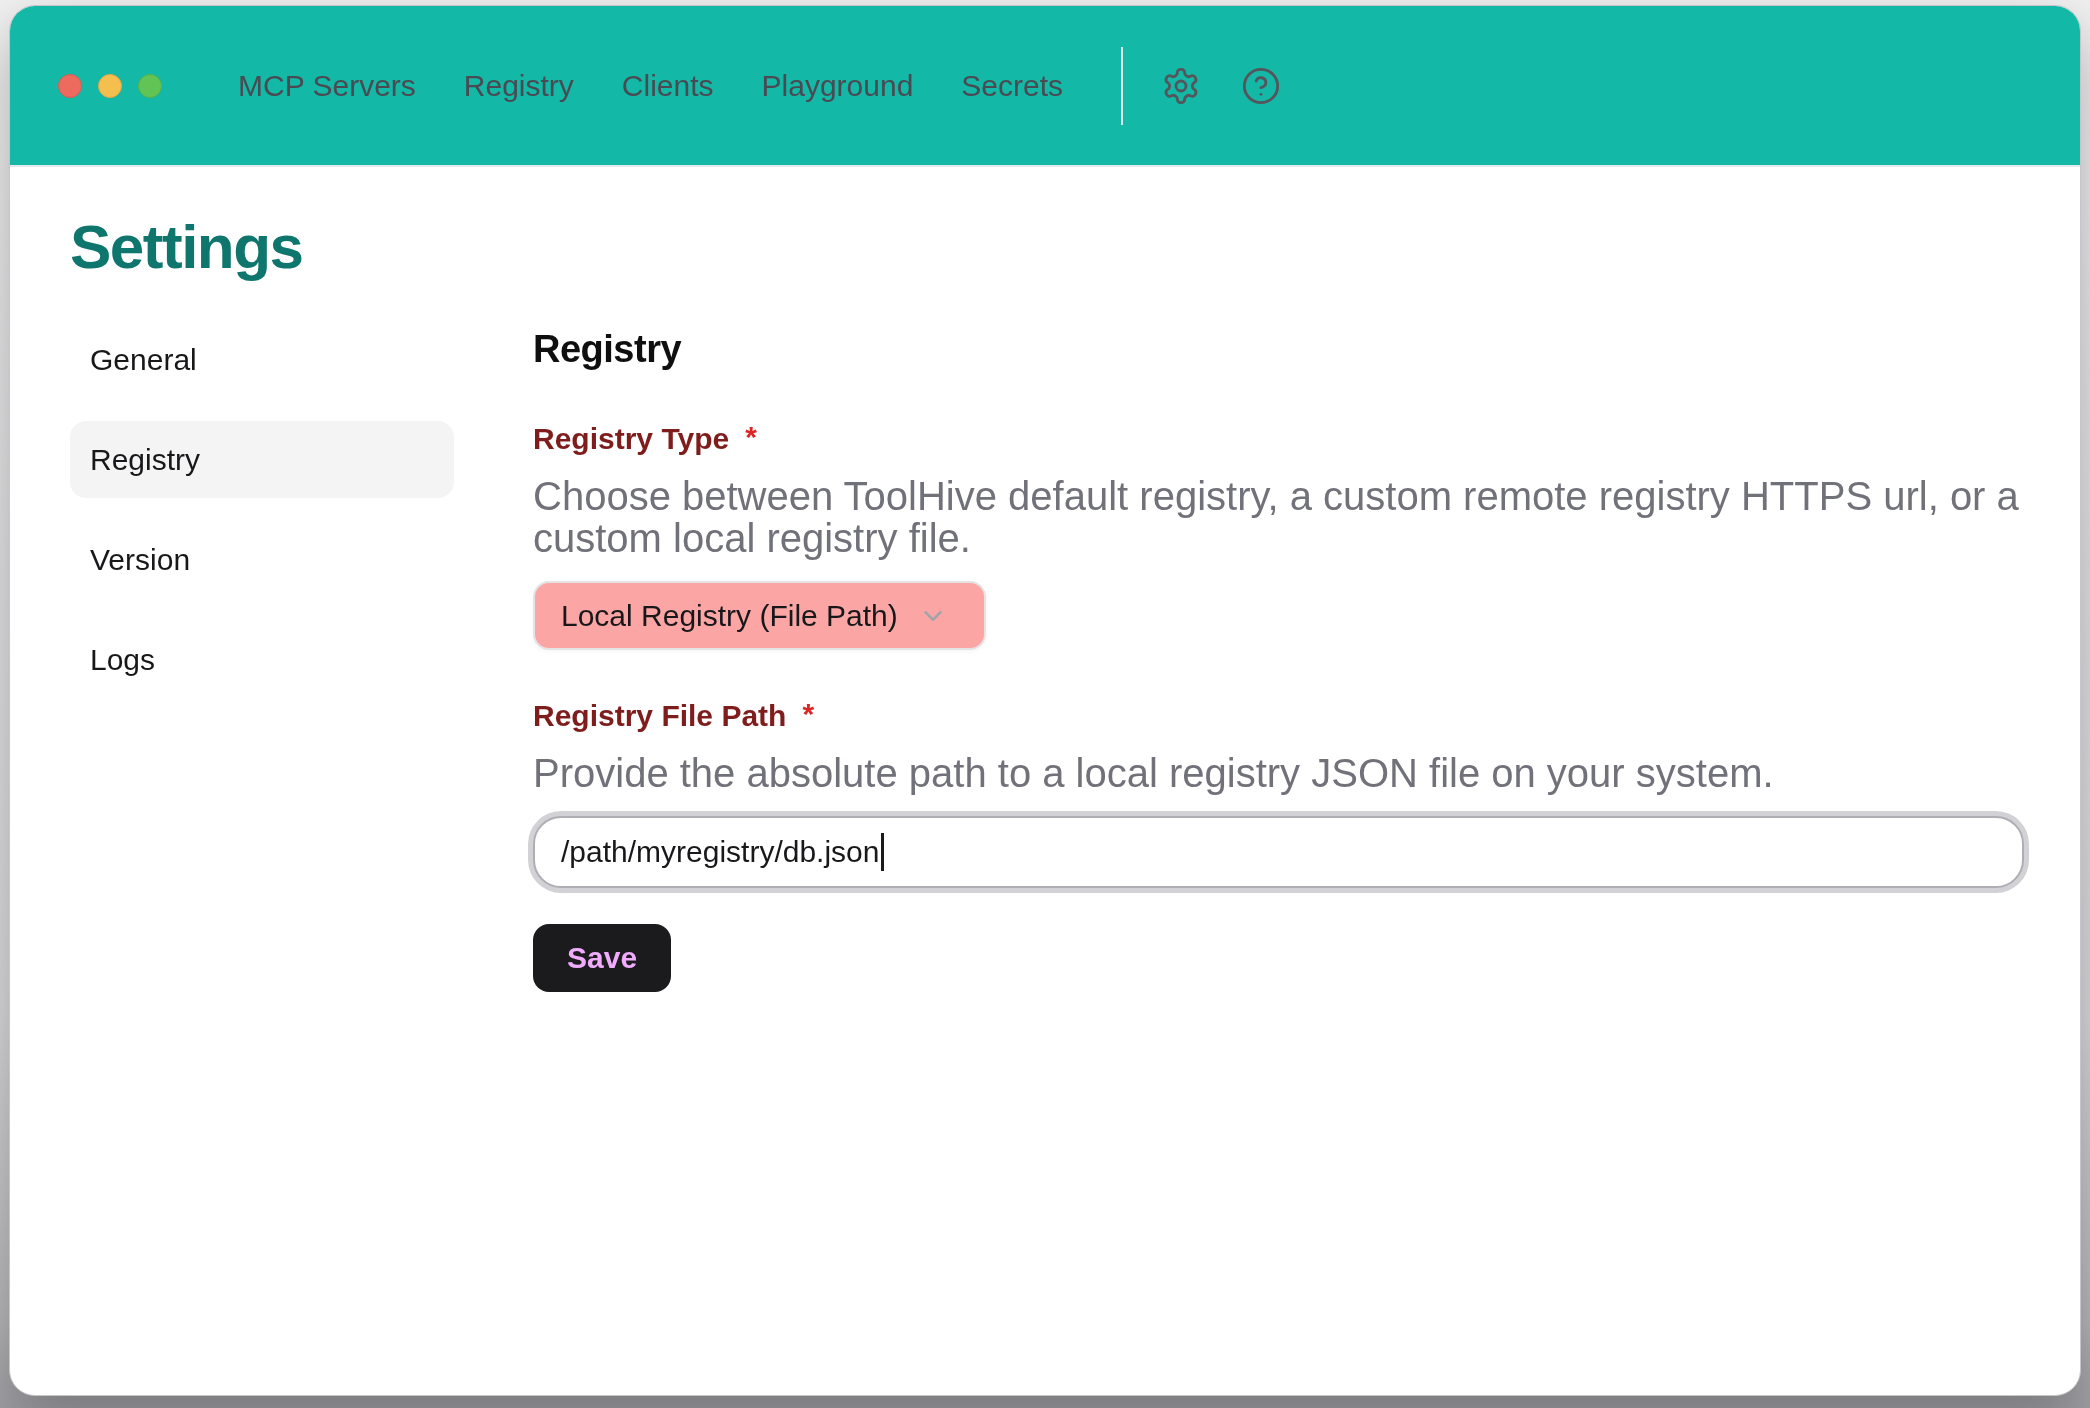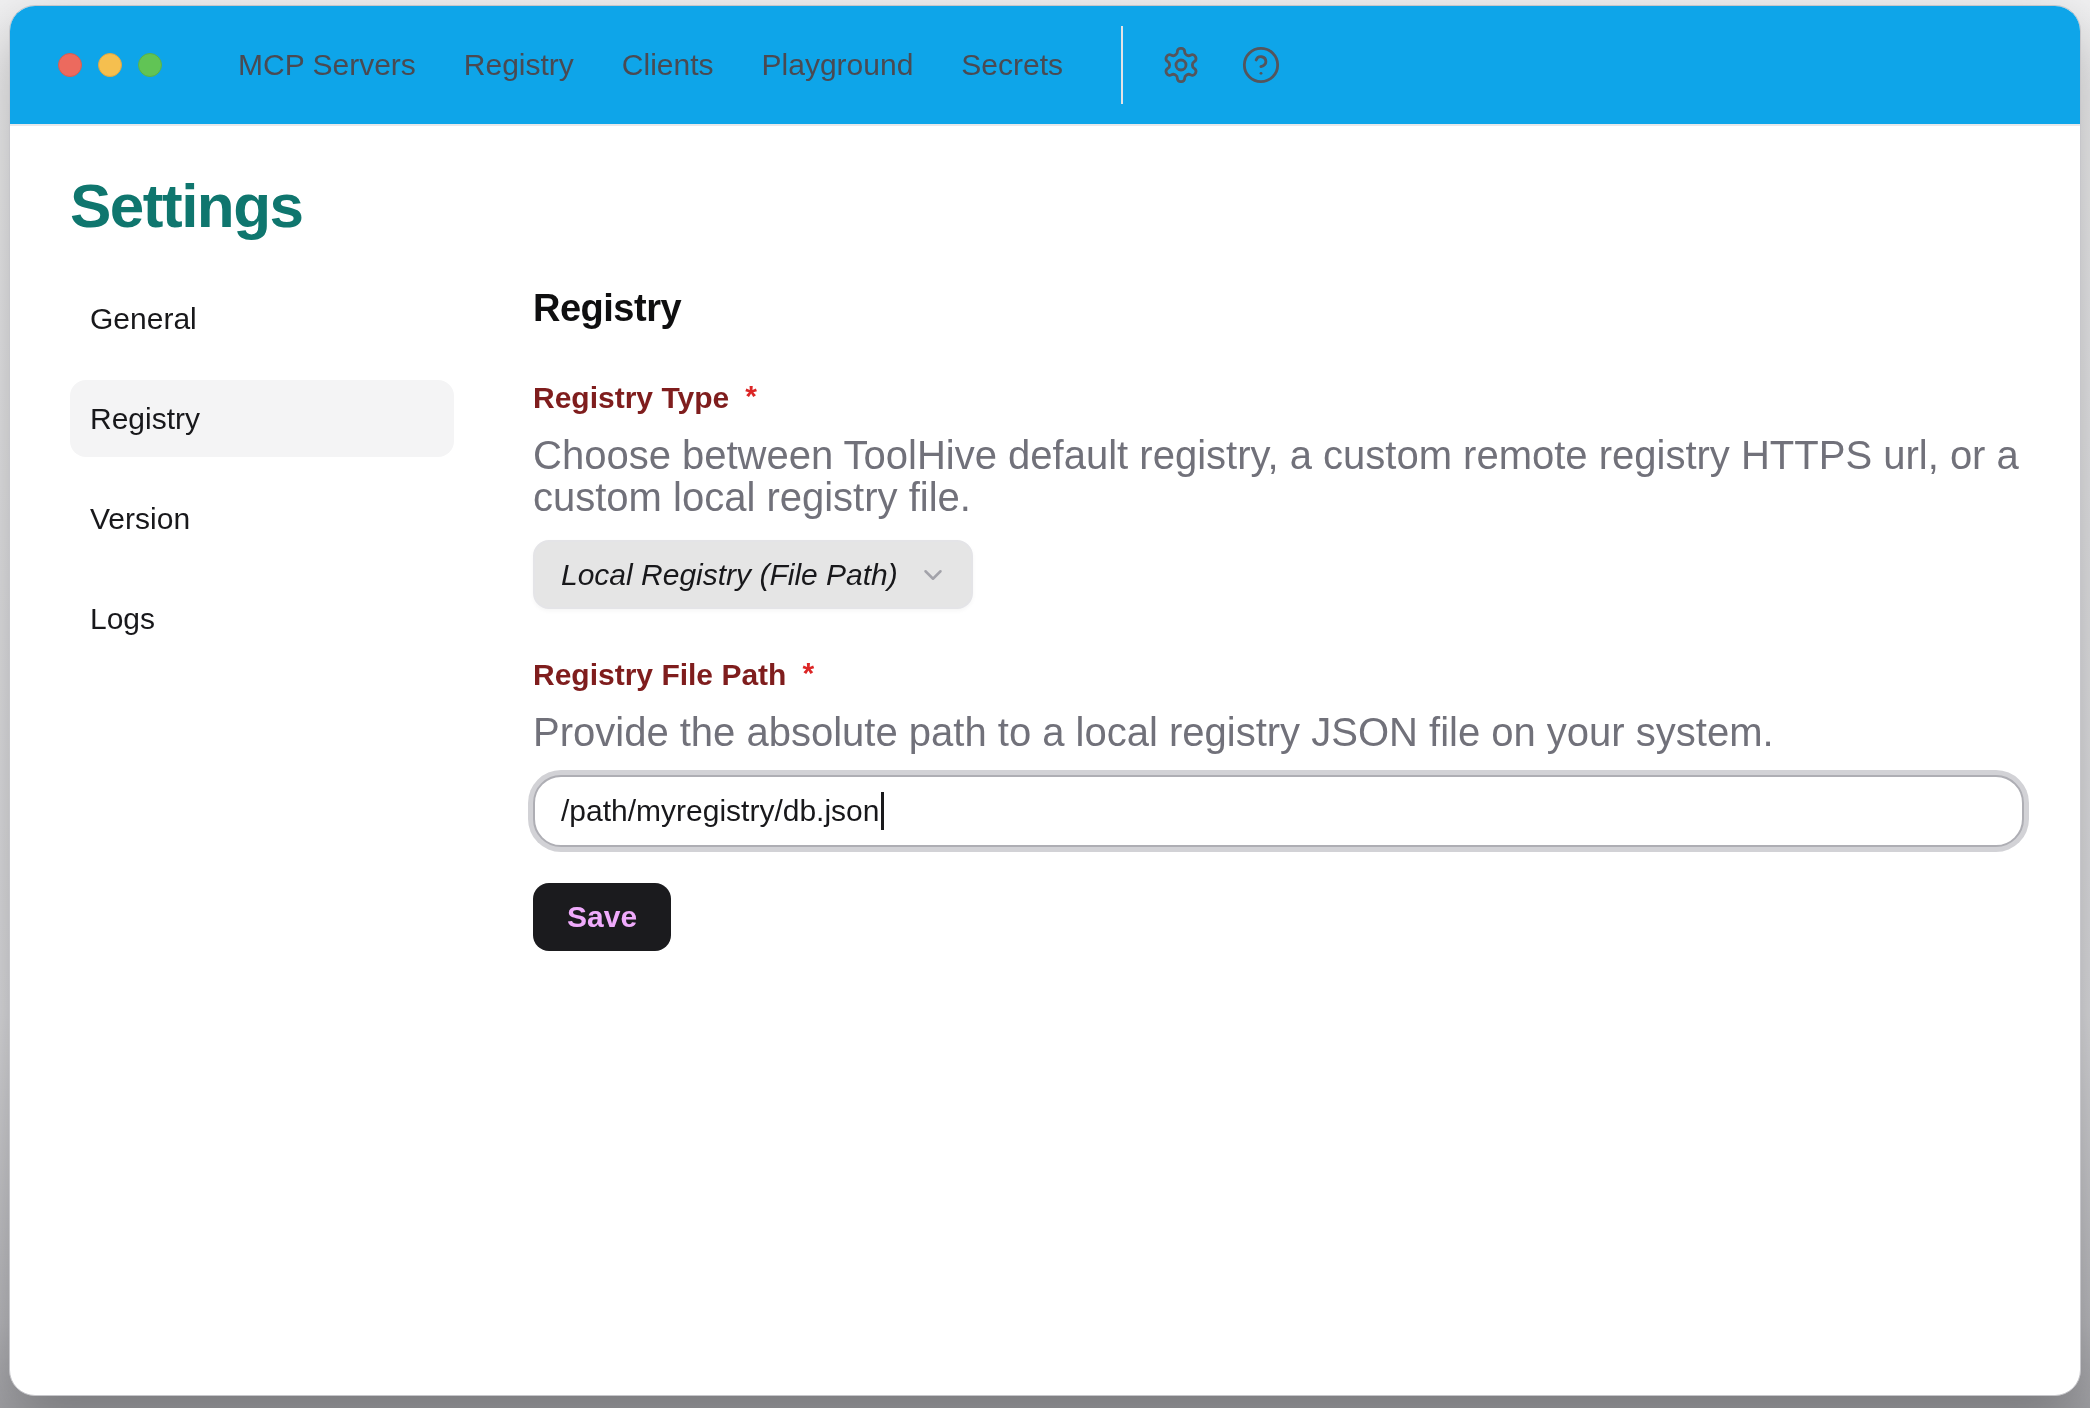--- a/index.html
+++ b/index.html
@@ -15,22 +15,22 @@
     position: absolute; left: 9px; top: 5px;
     width: 2072px; height: 1391px;
     background: #ffffff;
     border: 1px solid #c6c6ca;
     border-radius: 26px;
     overflow: hidden;
     box-shadow: 0 24px 60px rgba(0,0,0,0.28);
   }
 
   .titlebar {
-    height: 120px;
-    background: #0ea5e9;
+    height: 161px;
+    background: #14b8a6;
     border-bottom: 2px solid #e8e8ea;
     display: flex;
     align-items: center;
     padding: 0 60px 0 48px;
   }
   .traffic { display: flex; gap: 16px; align-items: center; }
   .light { width: 24px; height: 24px; border-radius: 50%; }
   .light.close { background: #ec6a5e; border: 1px solid #d65d51; }
   .light.minimize { background: #f5bf4f; border: 1px solid #dfa843; }
   .light.zoom { background: #61c455; border: 1px solid #58b14b; }
@@ -76,27 +76,26 @@
   .field-label-row { display: flex; align-items: flex-start; gap: 16px; }
   .field-label { font-size: 30px; font-weight: 600; color: #7f1d1d; line-height: 40px; }
   .req { font-size: 30px; font-weight: 600; color: #dc2626; line-height: 36px; }
 
   .field-desc { margin-top: 16px; font-size: 40px; color: #71717a; line-height: 42px; }
 
   .select-btn {
     margin-top: 22px;
     height: 69px; border-radius: 16px;
     border: 2px solid #e4e4e7;
-    background: #e5e5e5;
+    background: #fca5a5;
     display: inline-flex; align-items: center; gap: 20px;
-    padding: 0 23px 0 26px;
+    padding: 0 36px 0 26px;
     font-size: 30px; color: #18181b;
     box-shadow: 0 2px 4px rgba(0,0,0,0.04);
     cursor: default;
-    font-style: italic;
   }
   .select-btn svg { stroke: #a3a3aa; flex: none; }
 
   .text-input {
     margin-top: 22px;
     height: 72px; width: 100%;
     border-radius: 28px;
     border: 2px solid #aeaeb4;
     box-shadow: 0 0 0 5px #d2d2d6;
     background: #fff;

